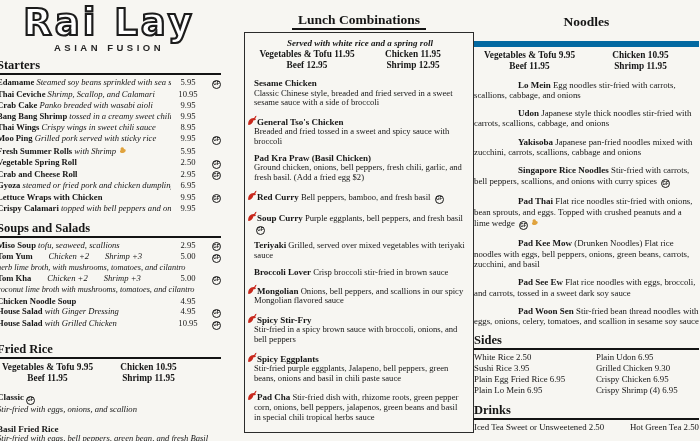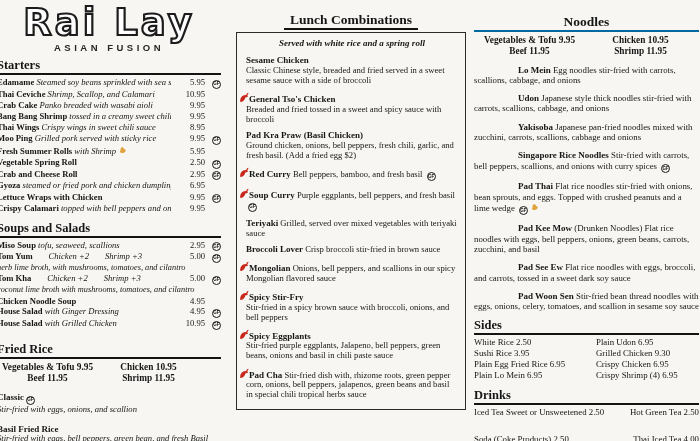--- a/index.html
+++ b/index.html
@@ -8,21 +8,21 @@
     font-family:"Liberation Serif", serif;
     background:#f7f6f2;
     color:#161616;
     overflow:hidden;
     position:relative;
   }
   .page{ position:relative; width:700px; height:441px; overflow:hidden; }
 
   
   .col-left  { position:absolute; left:-3px;  top:0; width:224px; }
-  .col-mid   { position:absolute; left:236px; top:0; width:230px; }
+  .col-mid   { position:absolute; left:244px; top:0; width:230px; }
   .col-right { position:absolute; left:474px; top:0; width:225px; }
 
   
   .logo-block{ text-align:center; padding-top:3px; }
   .logo-text{
     font-family:"DejaVu Sans", sans-serif;
     font-weight:bold; font-size:37px; line-height:40px;
     letter-spacing:3px;
     color:#ffffff;
     -webkit-text-stroke:2.2px #1c1c1c;
@@ -40,33 +40,33 @@
     border-bottom:2px solid #141414; padding-bottom:1px;
   }
   .t-starters{ margin-top:6px; }
   .t-soups   { margin-top:7px; }
   .t-fried   { margin-top:13px; }
   .t-sides   { margin-top:6px; }
   .t-drinks  { margin-top:8px; }
   .t-noodles, .t-lunch{
     text-align:center; font-weight:bold; font-size:13.5px; line-height:15px;
   }
-  .t-noodles{ margin-top:14px; border-bottom:2px solid #0369a1; padding-bottom:1px; }
+  .t-noodles{ margin-top:14px; border-bottom:6px solid #0369a1; padding-bottom:12px; }
   .t-lunch  { margin-top:12px; }
   .t-lunch span{ display:inline-block; border-bottom:2px solid #141414; padding:0 6px 1px; }
 
   
   .mlist{ margin-top:2px; }
   .mrow{ display:flex; align-items:baseline; line-height:11.15px; font-size:8.6px; }
   .soups .mrow{ line-height:10.6px; }
   .mtext{ flex:1; white-space:nowrap; overflow:hidden; }
   .mname{ font-weight:bold; }
   .mdesc{ font-style:italic; }
   .mvar { font-style:italic; margin-left:16px; }
-  .mprice{ width:34px; text-align:right; flex-shrink:0; }
+  .mprice{ width:34px; text-align:center; flex-shrink:0; }
   .mslot{ width:16px; flex-shrink:0; display:flex; justify-content:flex-end; align-items:center; }
   .msub{ font-style:italic; font-size:8.3px; line-height:10.3px; }
 
   
   .price-grid{
     display:grid; grid-template-columns:1fr 1fr;
     font-weight:bold; font-size:9.3px; line-height:10.8px; text-align:center;
   }
   .fried .price-grid{ width:202px; margin-top:3px; }
   .mid-prices{ width:212px; margin:1px auto 0; }
@@ -275,20 +275,26 @@
             <div class="frdesc">Stir-fried with eggs, bell peppers, green bean, and fresh Basil</div>
           </div>
         </div>
     </div>
   </div>
 
   <div class="col-mid">
     <h2 class="t-lunch"><span>Lunch Combinations</span></h2>
     <div class="lunch-box">
       <div class="lunch-sub">Served with white rice and a spring roll</div>
+      <div class="price-grid mid-prices">
+          <div class="pcell">Vegetables &amp; Tofu 11.95</div>
+          <div class="pcell">Chicken 11.95</div>
+          <div class="pcell">Beef 12.95</div>
+          <div class="pcell">Shrimp 12.95</div>
+        </div>
       <div class="litems">
           <div class="litem">
             <div class="lhead"><span class="lname">Sesame Chicken</span></div>
             <div class="ldesc">Classic Chinese style, breaded and fried served in a sweet sesame sauce with a side of broccoli</div>
           </div>
           <div class="litem">
             <div class="lhead"><span class="chili-slot"><svg width="10" height="11" viewBox="0 0 12 13" class="ic">
                   <path d="M1.5 12 C1 7.2 3.6 3.6 8 3.6 C9.6 3.6 10.6 4.3 10.6 5.1 C10.6 6.1 9 6.4 7.8 6.3 C7 9.6 4.5 12 1.5 12 Z" fill="#c8281c"></path>
                   <path d="M8.6 3.9 C8.8 2.2 9.8 1.1 11.4 0.8 C11.2 2.5 10.3 3.6 9.1 4.5 Z" fill="#c8281c"></path>
                 </svg></span><span class="lname">General Tso's Chicken</span></div>

